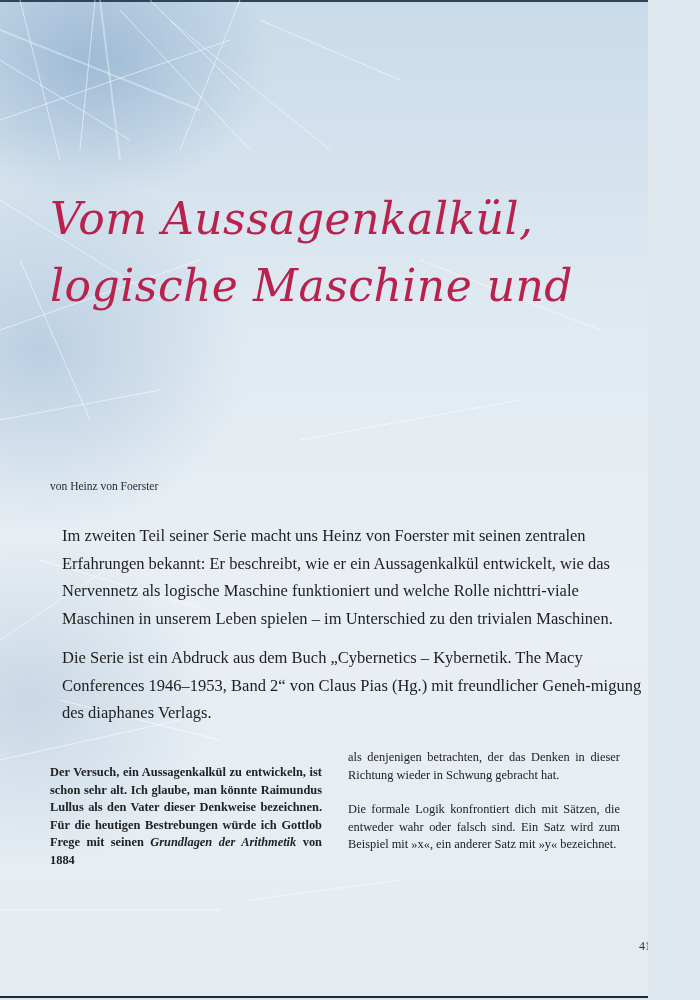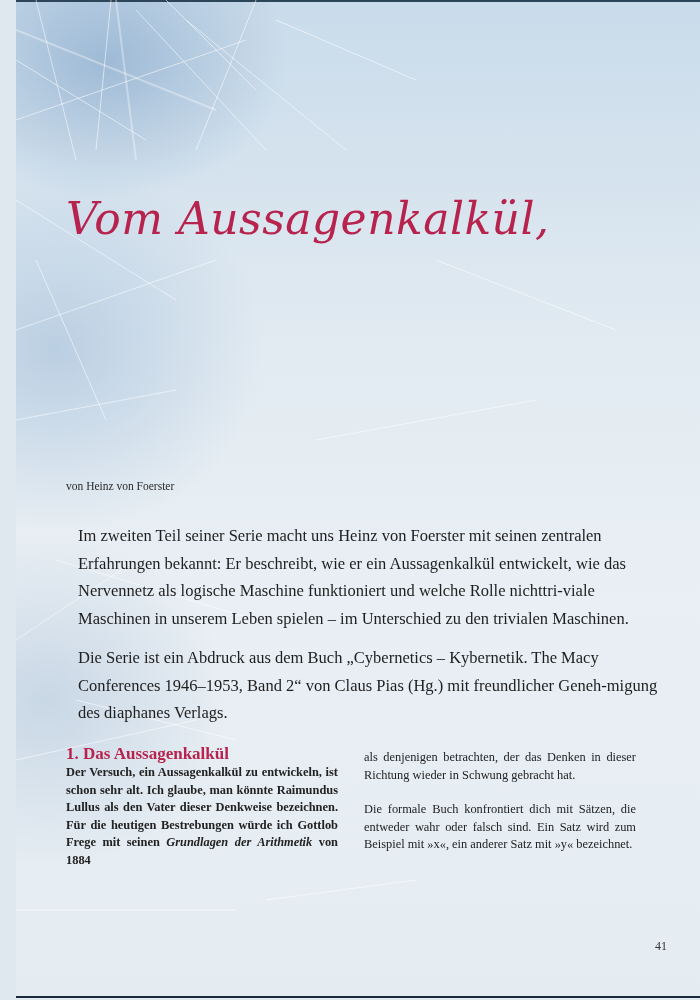--- a/index.html
+++ b/index.html
@@ -1,28 +1,27 @@
 <!DOCTYPE html>
 <html><head>
 <meta charset="utf-8">
 <style>
   html, body { margin: 0; padding: 0; }
   body {
     width: 700px; height: 1000px; overflow: hidden; position: relative;
     background: #dfe8ef;
   }
   .page {
-    position: absolute; left: 16px; top: 0; width: 648px; height: 998px;
+    position: absolute; left: 0; top: 0; width: 648px; height: 998px;
     background:
       radial-gradient(ellipse 260px 200px at 90px 60px, rgba(150,180,210,0.85), rgba(150,180,210,0) 70%),
       radial-gradient(ellipse 300px 260px at 40px 350px, rgba(170,195,220,0.7), rgba(170,195,220,0) 70%),
       radial-gradient(ellipse 260px 240px at 30px 700px, rgba(180,200,220,0.6), rgba(180,200,220,0) 70%),
       linear-gradient(180deg, #c9dbea 0%, #e2ebf2 35%, #e9eff4 60%, #e4ecf2 100%);
     overflow: hidden;
-    padding-left: 36px;
   }
   .bottom-bar { position: absolute; left: 0; bottom: 0; width: 700px; height: 2px; background: #1b2a38; }
   .top-bar { position: absolute; left: 0; top: 0; width: 700px; height: 2px; background: #2d4558; }
   svg.net { position: absolute; left: 0; top: 0; }
 
   .title {
     position: absolute; left: 50px; top: 156px; width: 620px;
     font-family: "DejaVu Serif", serif; font-style: italic;
     color: #b8234e; font-size: 44px; line-height: 67px; letter-spacing: 0.5px;
     font-weight: normal;
@@ -86,36 +85,36 @@
     </g>
     <g stroke="#ffffff" stroke-opacity="0.35" stroke-width="2" fill="none">
       <line x1="0" y1="30" x2="200" y2="110"></line>
       <line x1="100" y1="0" x2="120" y2="160"></line>
       <line x1="0" y1="910" x2="220" y2="910"></line>
     </g>
   </svg>
 
   <h1 class="title">
     <div>Vom Aussagenkalkül,</div>
+    <div>logische Maschine und</div>
   </h1>
 
   <div class="author">von Heinz von Foerster</div>
 
   <div class="intro">
     <p>Im zweiten Teil seiner Serie macht uns Heinz von Foerster mit seinen zentralen Erfahrungen bekannt: Er beschreibt, wie er ein Aussagenkalkül entwickelt, wie das Nervennetz als logische Maschine funktioniert und welche Rolle nichttri-viale Maschinen in unserem Leben spielen – im Unterschied zu den trivialen Maschinen.</p>
     <p>Die Serie ist ein Abdruck aus dem Buch „Cybernetics – Kybernetik. The Macy Conferences 1946–1953, Band 2“ von Claus Pias (Hg.) mit freundlicher Geneh-migung des diaphanes Verlags.</p>
   </div>
 
-  <div class="heading">1. Das Aussagenkalkül</div>
 
   <div class="col col1">
     <p><span>Der Versuch, ein Aussagenkalkül zu entwickeln, ist schon sehr alt. Ich glaube, man könnte Raimundus Lullus als den Vater dieser Denkweise bezeichnen. Für die heutigen Bestrebungen würde ich Gottlob Frege mit seinen </span><em>Grundlagen der Arithmetik</em><span> von 1884</span></p>
   </div>
 
   <div class="col col2">
     <p>als denjenigen betrachten, der das Denken in dieser Richtung wieder in Schwung gebracht hat.</p>
-    <p>Die formale Buch konfrontiert dich mit Sätzen, die entweder wahr oder falsch sind. Ein Satz wird zum Beispiel mit »x«, ein anderer Satz mit »y« bezeichnet.</p>
+    <p>Die formale Logik konfrontiert dich mit Sätzen, die entweder wahr oder falsch sind. Ein Satz wird zum Beispiel mit »x«, ein anderer Satz mit »y« bezeichnet.</p>
   </div>
 
   <div class="pagenum">41</div>
 
   <div class="bottom-bar"></div>
 </div>
 
 </body></html>

